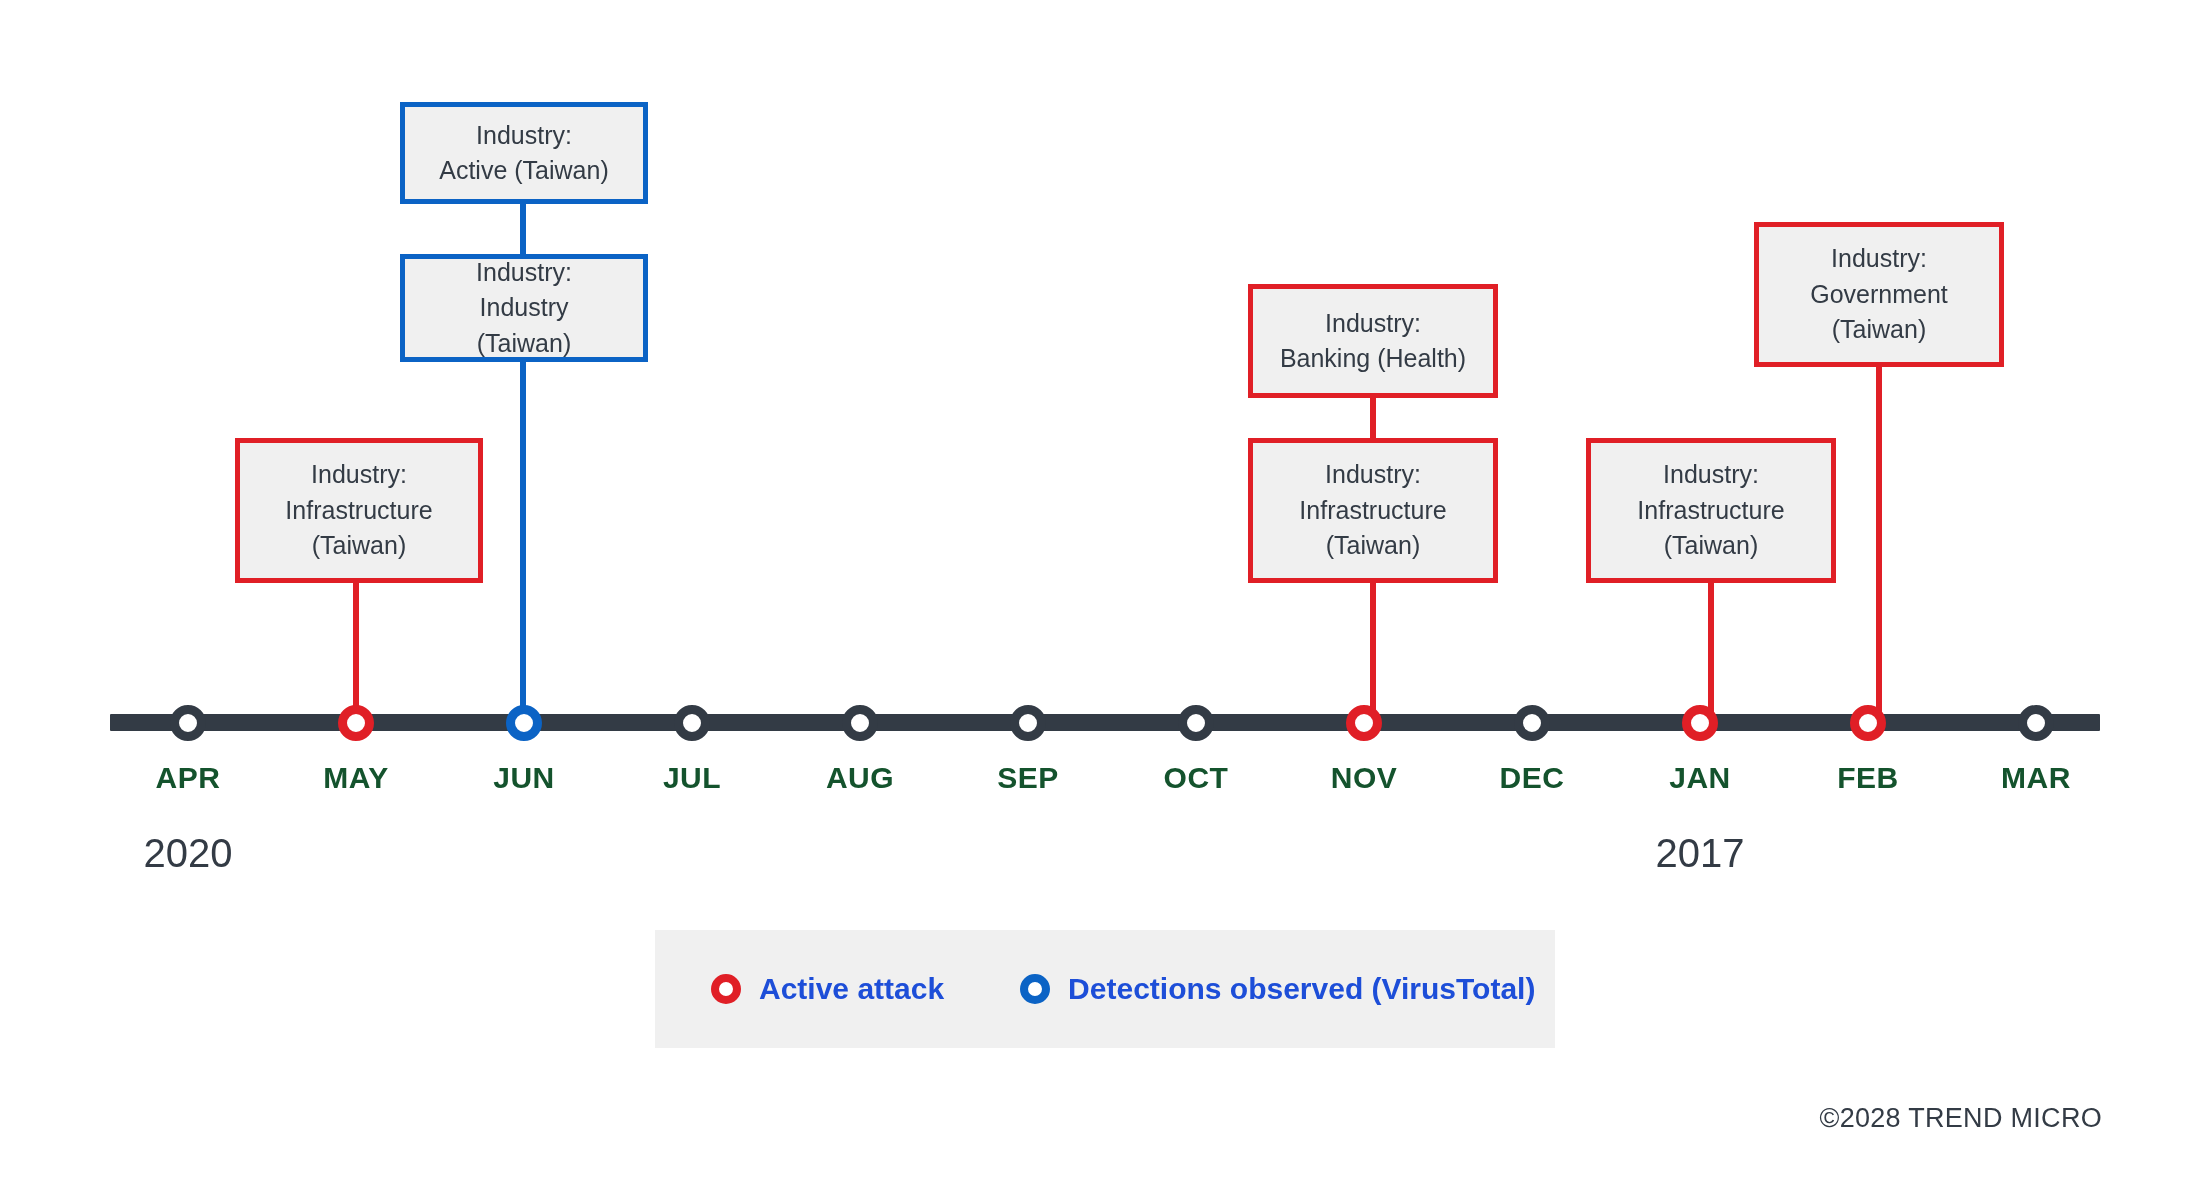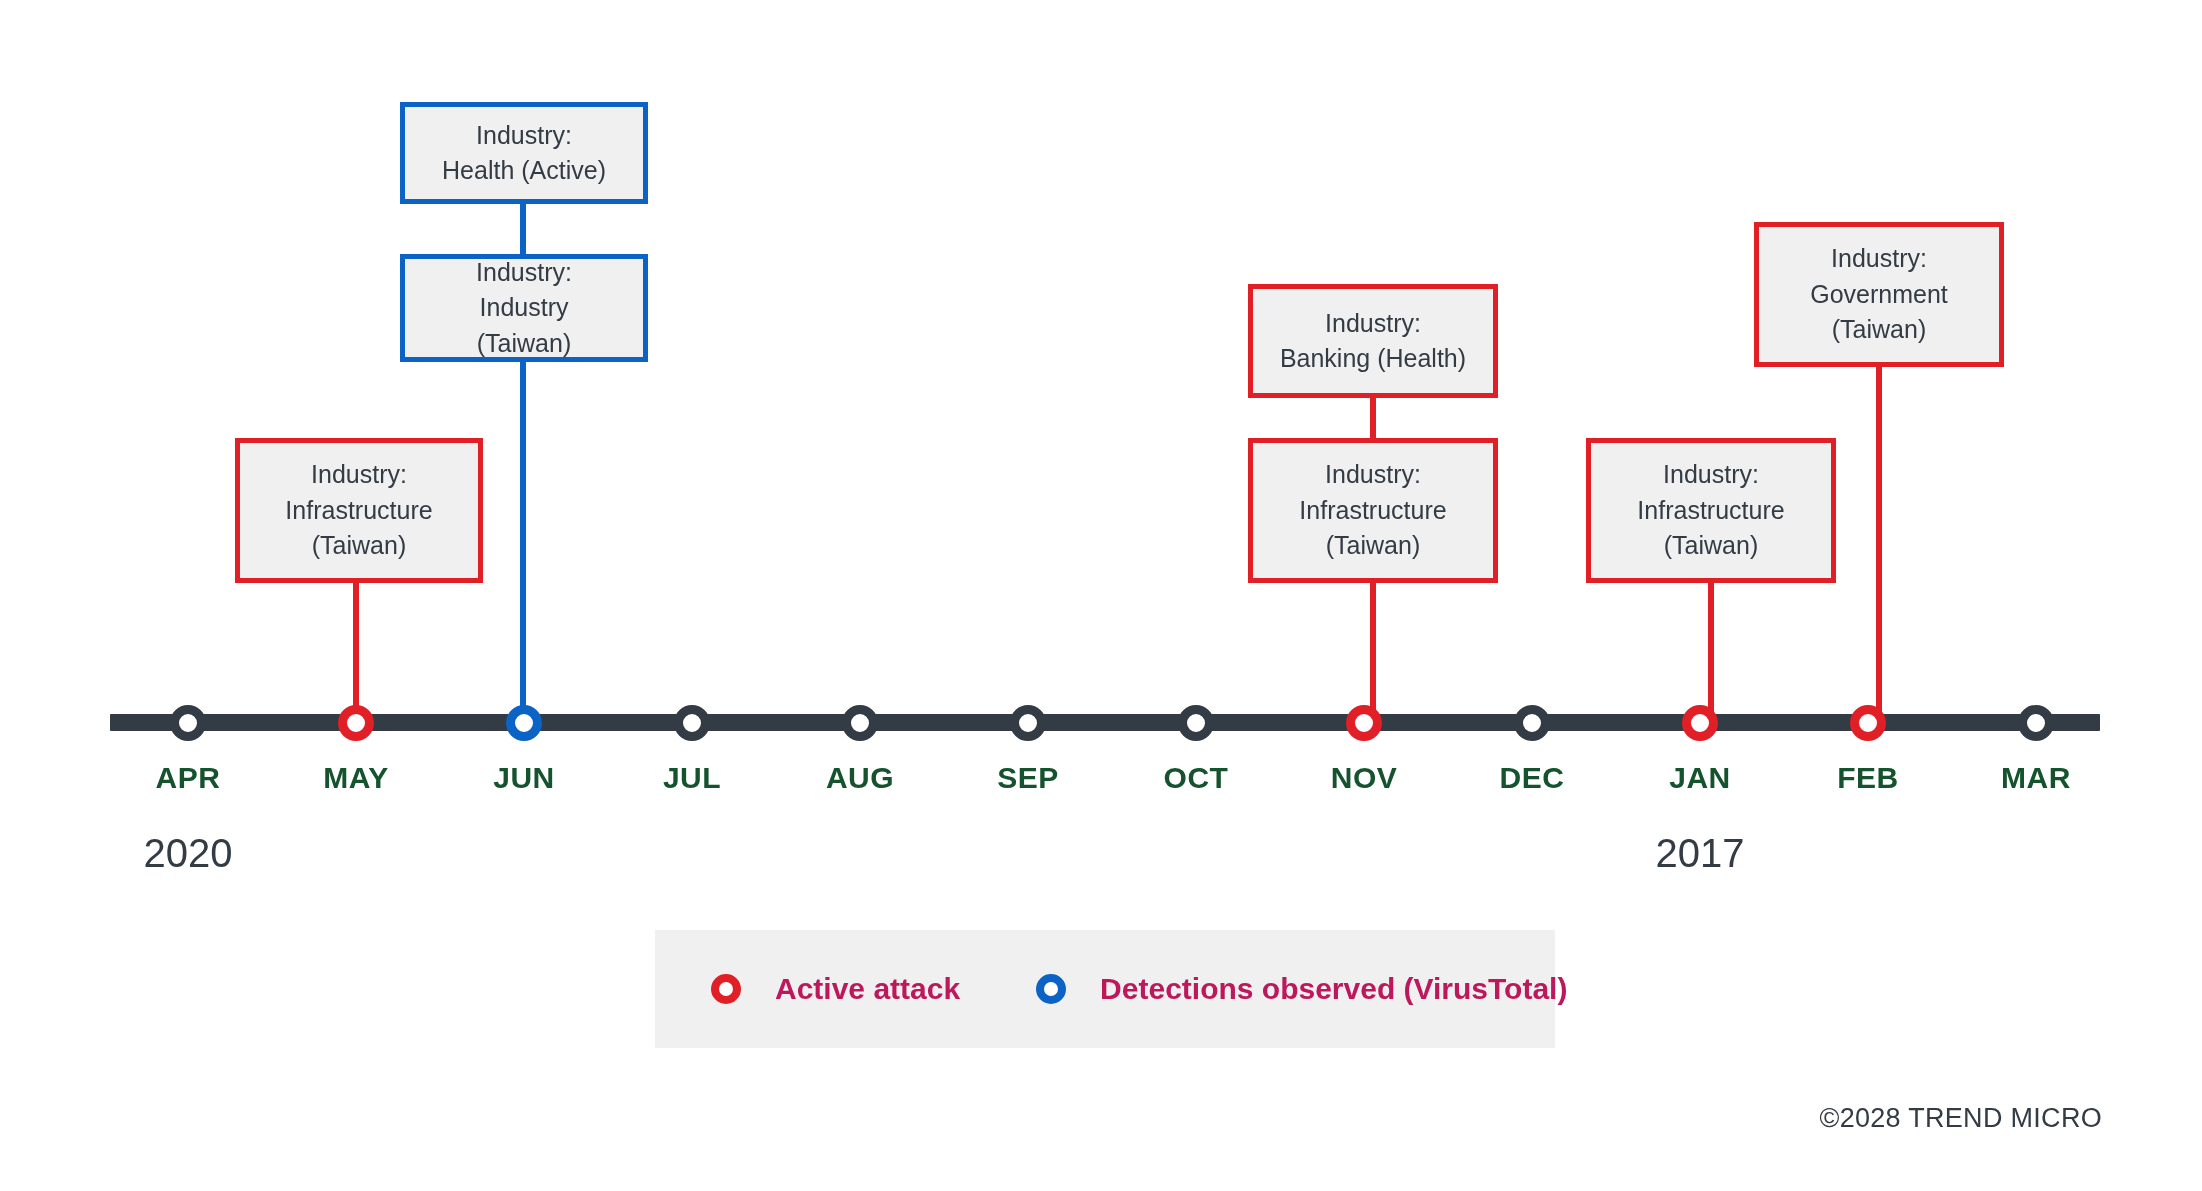--- a/index.html
+++ b/index.html
@@ -123,24 +123,24 @@
     width: 30px;
     height: 30px;
     box-sizing: border-box;
     border-radius: 50%;
     border: 8px solid #E01F26;
     background: #ffffff;
     flex: 0 0 auto;
   }
   .legend-dot.blue { border-color: #0B63C5; }
   .legend-text {
-    margin-left: 34px;
+    margin-left: 18px;
     font-size: 30px;
     font-weight: 700;
-    color: #be185d;
+    color: #1d4ed8;
   }
 
   
   .copyright {
     position: absolute;
     right: 100px;
     top: 1103px;
     font-size: 27px;
     color: #333B45;
     letter-spacing: 0.3px;
@@ -158,21 +158,21 @@
       <span>Infrastructure</span><br>
       <span>(Taiwan)</span>
     </span>
   </div>
 
   <div class="stem blue" style="left:520px; top:362px; height:352px;"></div>
   <div class="stem blue" style="left:520px; top:202px; height:54px;"></div>
   <div class="callout blue" style="left:400px; top:102px; width:248px; height:102px;">
     <span class="txt">
       <span>Industry:</span><br>
-      <span>Health (Active)</span>
+      <span>Active (Taiwan)</span>
     </span>
   </div>
   <div class="callout blue" style="left:400px; top:254px; width:248px; height:108px;">
     <span class="txt">
       <span>Industry:</span><br>
       <span>Industry (Taiwan)</span>
     </span>
   </div>
 
   <div class="stem" style="left:1370px; top:582px; height:132px;"></div>

